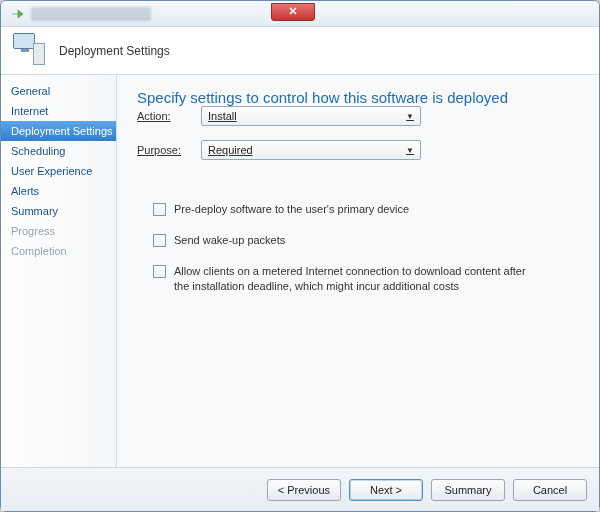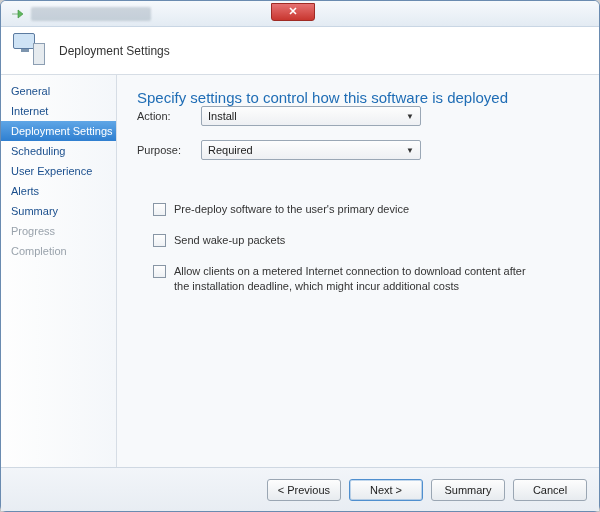--- a/index.html
+++ b/index.html
@@ -63,21 +63,21 @@
       background: linear-gradient(#5fa6e6, #2f7fd0);
       color: #fff;
     }
     .nav-item.disabled { color: #9aa3ac; }
     .main {
       flex: 1;
       padding: 14px 20px;
       display: flex; flex-direction: column;
     }
     .main-heading { font-size: 15px; color: #1f6db5; font-weight: 400; }
-    .row { display: flex; align-items: center; margin-bottom: 14px; font-size: 11px; color: #333; }
+    .row { display: flex; align-items: center; margin-bottom: 14px; font-size: 11px; color: #333; text-decoration: underline; }
     .row-label { width: 64px; }
     .combo {
       width: 220px; height: 20px;
       background: linear-gradient(#fdfdfd, #eef0f3);
       border: 1px solid #9aa7b5;
       border-radius: 2px;
       display: flex; align-items: center; justify-content: space-between;
       padding: 0 6px 0 6px;
       font-size: 11px; color: #222;
       cursor: pointer;

